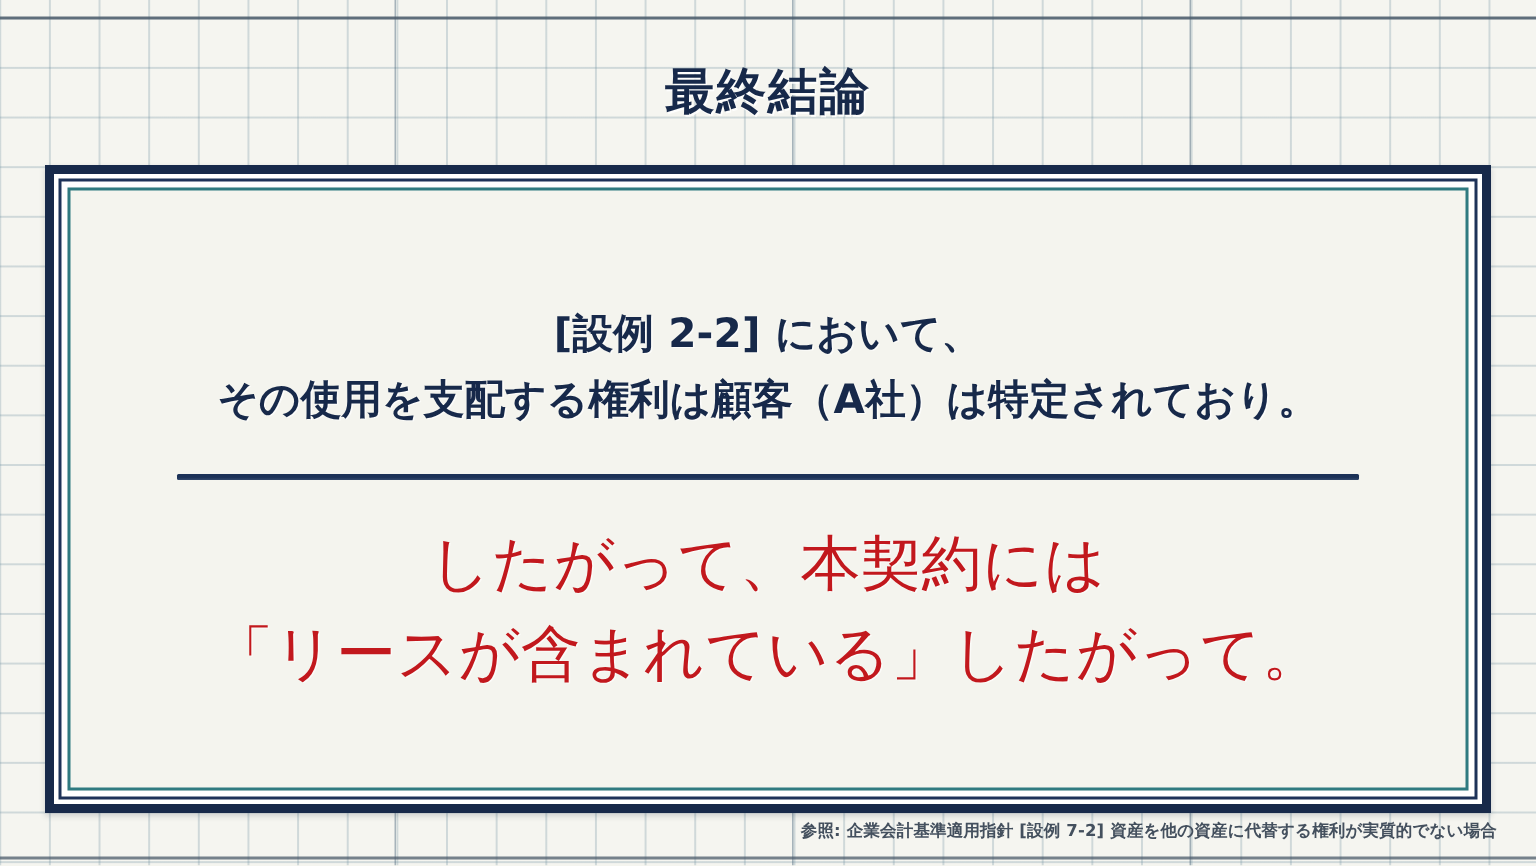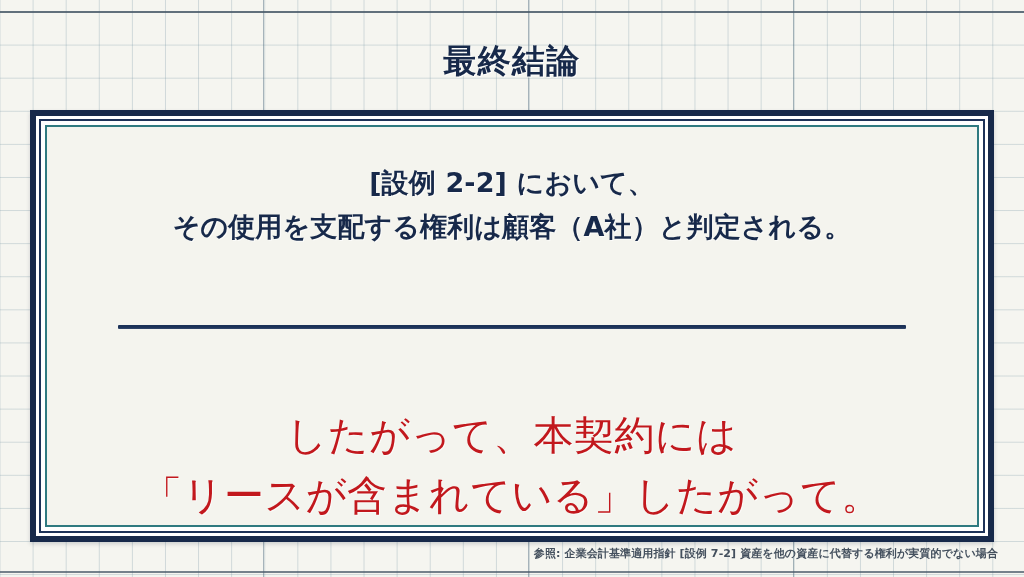--- a/index.html
+++ b/index.html
@@ -91,22 +91,22 @@
     box-sizing: border-box;
     border: 2px solid #2f7a80;
     background: #f4f4ee;
   }
   .panel-content {
     position: absolute;
     inset: 0;
     display: flex;
     flex-direction: column;
     align-items: center;
-    justify-content: space-between;
-    padding-top: 34px;
+    justify-content: center;
+    padding-top: 15px;
   }
 
   
   .premise {
     color: #17294a;
     font-size: 27px;
     font-weight: 700;
     line-height: 1.62;
     text-align: center;
     letter-spacing: 0.005em;
@@ -161,21 +161,21 @@
 
   <div class="title">最終結論</div>
 
   <div class="panel-outer">
     <div class="panel-mid">
       <div class="panel-inner">
         <div class="panel-content">
 
           <div class="premise">
             <span class="line">[設例 2-2] において、</span>
-            <span class="line">その使用を支配する権利は顧客（A社）と判定される。</span>
+            <span class="line">その使用を支配する権利は顧客（A社）は特定されており。</span>
           </div>
 
           <div class="divider"></div>
 
           <div class="conclusion">
             <span class="line">したがって、本契約には</span>
             <span class="line">「リースが含まれている」したがって。</span>
           </div>
 
         </div>

